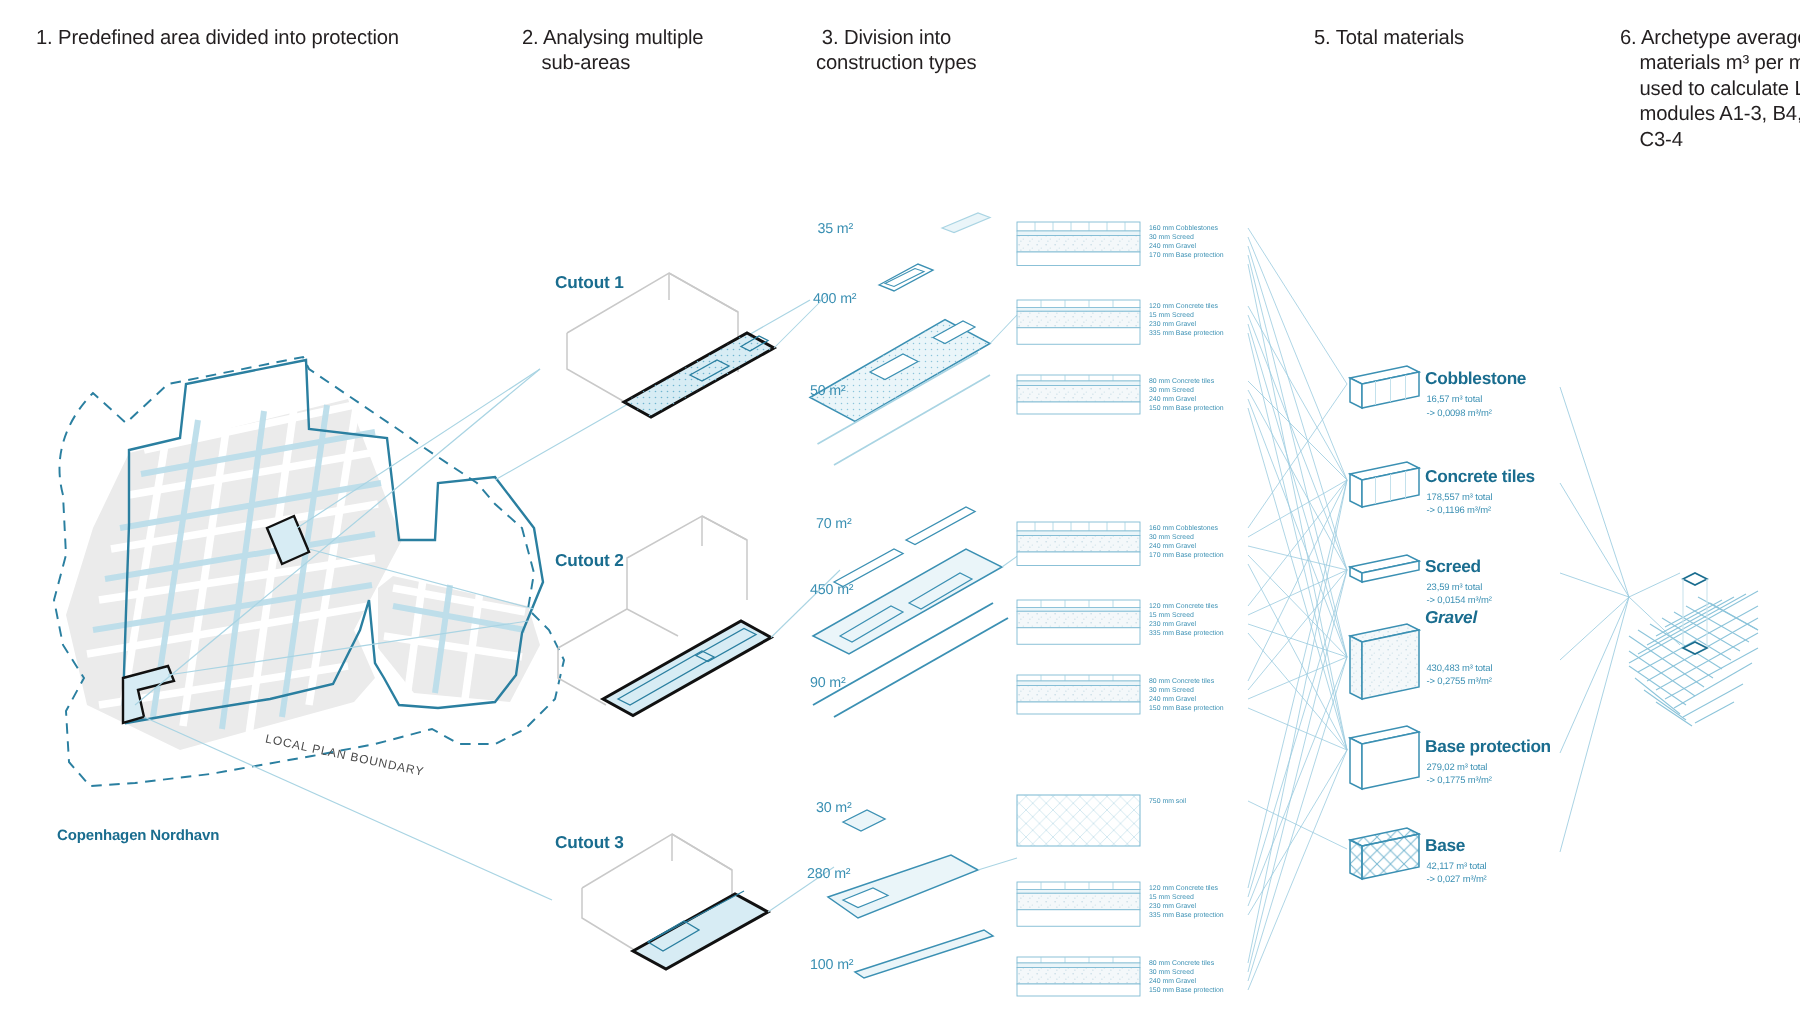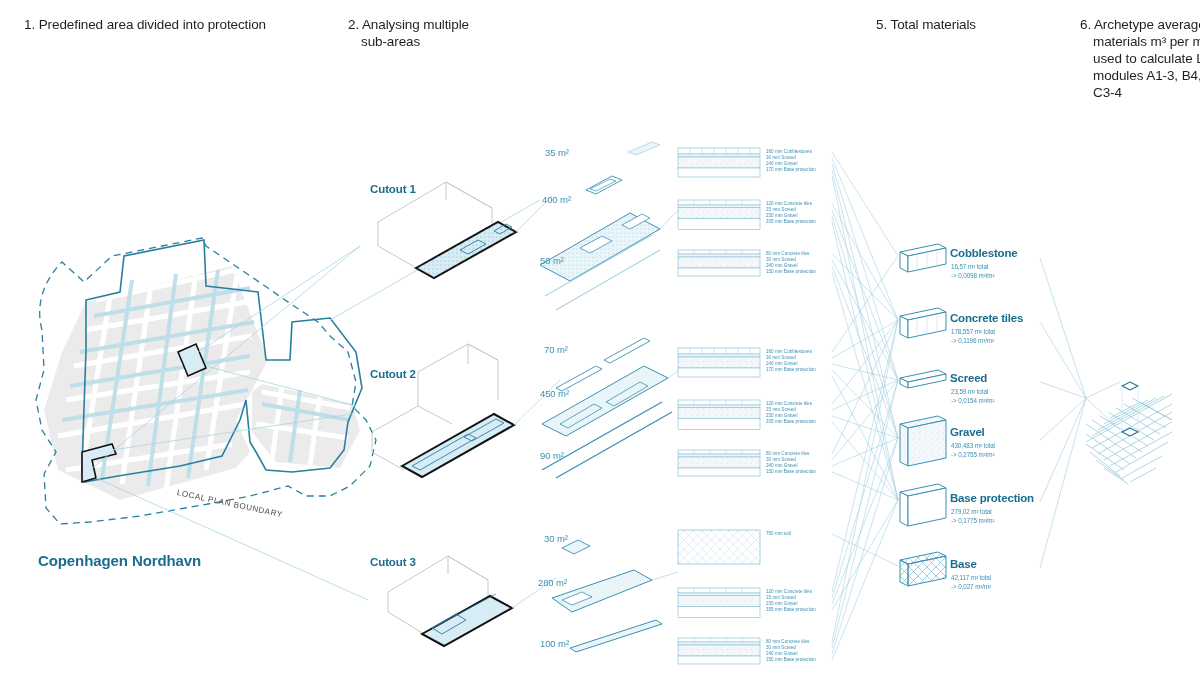--- a/index.html
+++ b/index.html
@@ -16,21 +16,21 @@
   .hdr-ind{display:block;padding-left:13px;text-indent:-13px;}
   .colLabel{
     position:absolute;font-size:11.5px;font-weight:bold;color:#1a6d8f;
     letter-spacing:-0.1px;
   }
   .areaLab{
     position:absolute;font-size:9.5px;color:#3b90b3;letter-spacing:-0.1px;
     white-space:nowrap;
   }
   .mapName{
-    position:absolute;font-size:15px;font-weight:bold;color:#1a6d8f;
+    position:absolute;font-size:10px;font-weight:bold;color:#1a6d8f;
     letter-spacing:-0.1px;
   }
   .buildupText{
     position:absolute;font-size:4.6px;line-height:5.6px;color:#3b90b3;
     white-space:nowrap;letter-spacing:0px;
   }
   .matName{
     position:absolute;font-size:11.5px;font-weight:bold;color:#1a6d8f;
     letter-spacing:-0.2px;white-space:nowrap;
   }
@@ -52,20 +52,24 @@
   <div class="hdr" style="left:24px;top:16px;width:300px;">
     <span>1.</span>
     <span>Predefined area divided into protection</span>
   </div>
 
   <div class="hdr" style="left:348px;top:16px;width:150px;text-align:left;">
     <span class="hdr-ind"><span>2.</span>
     <span>Analysing multiple sub-areas</span></span>
   </div>
 
+  <div class="hdr" style="left:526px;top:16px;width:130px;text-align:center;">
+    <span class="hdr-ind"><span>3.</span>
+    <span>Division into construction types</span></span>
+  </div>
 
 
   <div class="hdr" style="left:876px;top:16px;width:160px;">
     <span>5.</span>
     <span>Total materials</span>
   </div>
 
   <div class="hdr" style="left:1080px;top:16px;width:150px;">
     <span class="hdr-ind"><span>6.</span>
     <span>Archetype average materials m³ per m² used to calculate LCA modules A1-3, B4, and C3-4</span></span>
@@ -552,21 +556,21 @@
   <div class="matSub" style="left:951px;top:272px;">-&gt; 0,0098 m³/m²</div>
 
   <div class="matName" style="left:950px;top:312px;">Concrete tiles</div>
   <div class="matSub" style="left:951px;top:328px;">178,557 m³ total</div>
   <div class="matSub" style="left:951px;top:337px;">-&gt; 0,1196 m³/m²</div>
 
   <div class="matName" style="left:950px;top:372px;">Screed</div>
   <div class="matSub" style="left:951px;top:388px;">23,59 m³ total</div>
   <div class="matSub" style="left:951px;top:397px;">-&gt; 0,0154 m³/m²</div>
 
-  <div class="matName" style="left:950px;top:426px;">Gravel</div>
+  <div class="matName" style="left:950px;top:406px;font-style:italic;">Gravel</div>
   <div class="matSub" style="left:951px;top:442px;">430,483 m³ total</div>
   <div class="matSub" style="left:951px;top:451px;">-&gt; 0,2755 m³/m²</div>
 
   <div class="matName" style="left:950px;top:492px;">Base protection</div>
   <div class="matSub" style="left:951px;top:508px;">279,02 m³ total</div>
   <div class="matSub" style="left:951px;top:517px;">-&gt; 0,1775 m³/m²</div>
 
   <div class="matName" style="left:950px;top:558px;">Base</div>
   <div class="matSub" style="left:951px;top:574px;">42,117 m³ total</div>
   <div class="matSub" style="left:951px;top:583px;">-&gt; 0,027 m³/m²</div>

